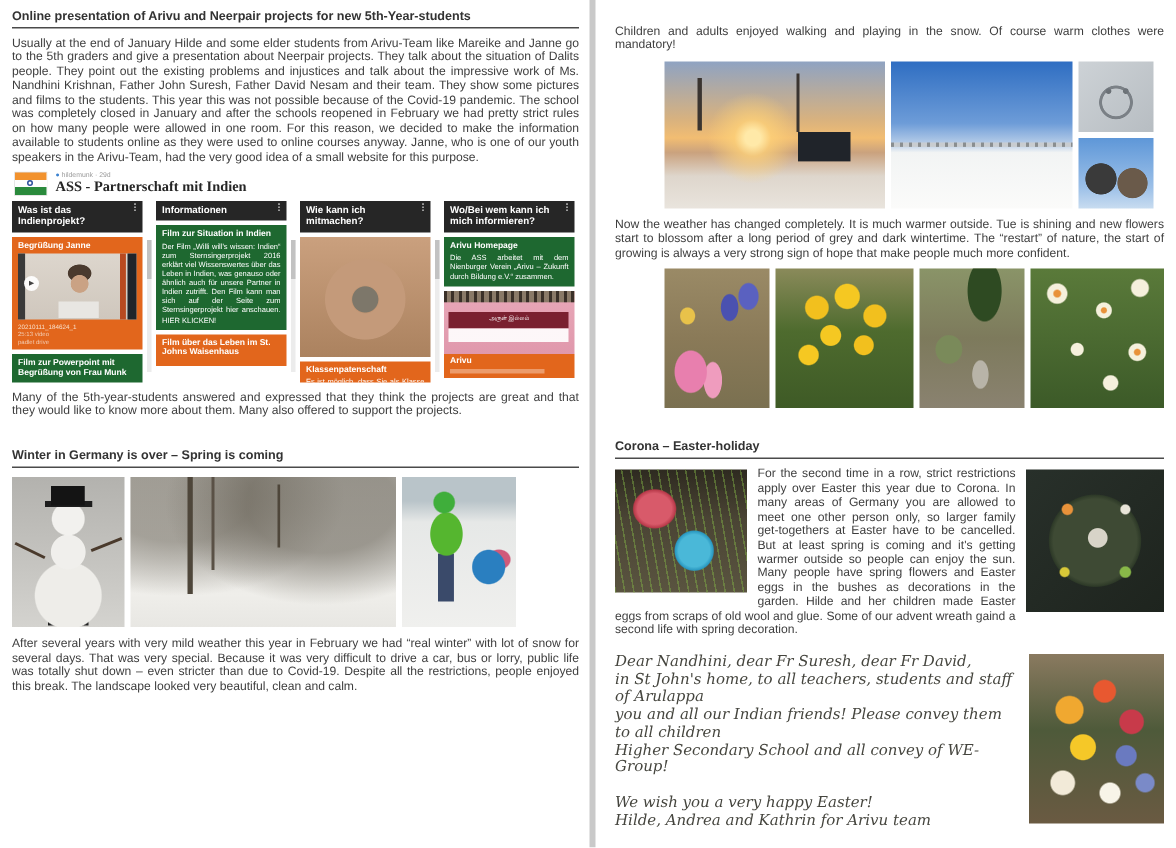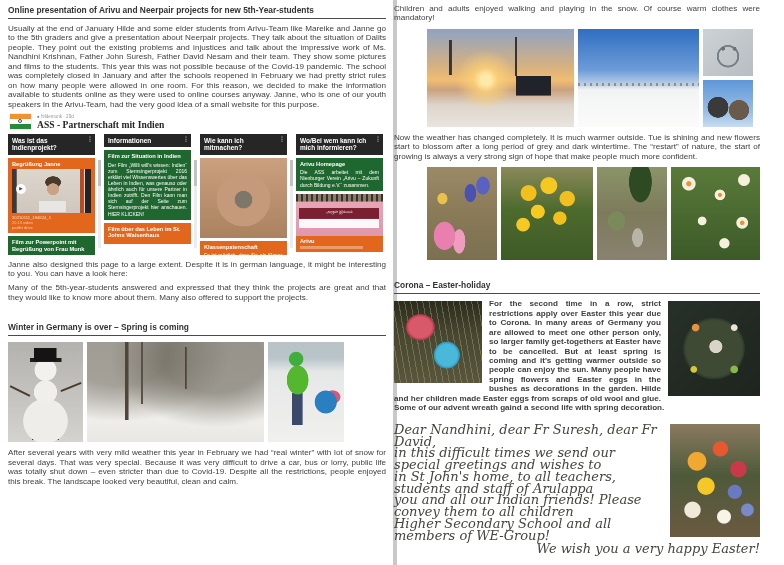--- a/index.html
+++ b/index.html
@@ -1,31 +1,31 @@
 <!DOCTYPE html>
 <html><head>
 <meta charset="utf-8">
 <style>
   html,body{margin:0;padding:0;}
   #screen{position:relative;width:784px;height:565px;background:#ffffff;overflow:hidden;
           font-family:"Liberation Sans",sans-serif;color:#3e3e3e;}
   .page{position:absolute;top:0;}
   .page-left{left:8px;width:378px;padding-top:5px;}
-  .page-right{left:394px;width:366px;padding-top:4px;}
+  .page-right{left:410px;width:366px;padding-top:16px;}
   .divider{position:absolute;left:393px;top:0;width:4px;height:565px;background:#c9c9c9;}
 
   .doc-h{font-size:8.4px;font-weight:bold;color:#333;margin:0;padding:0 0 3px 0;
          border-bottom:1.6px solid #4a4a4a;}
   .mt{margin-top:20px;}
   .body{font-size:8.1px;line-height:9.45px;text-align:justify;margin:5px 0;color:#3e3e3e;}
   .link{margin:7px 0;}
 
   
   .padlet{margin:3px 0 2px 0;}
-  .padlet-head{display:flex;align-items:flex-start;gap:6px;margin:1px 0 4px 2px;}
+  .padlet-head{display:flex;align-items:flex-end;gap:6px;margin:1px 0 4px 2px;}
   .flag{position:relative;width:21px;height:15px;flex:0 0 auto;
         background:linear-gradient(180deg,#f2922e 0 33%,#fdfdfd 33% 66%,#2a8a3c 66% 100%);
         box-shadow:0 0 0 .5px #ddd;}
   .flag::after{content:"";position:absolute;left:8px;top:5px;width:4px;height:4px;border-radius:50%;
         border:1px solid #2a4d9b;box-sizing:border-box;}
   .padlet-meta{font-size:4.6px;color:#9a9a9a;line-height:5.5px;}
   .meta-dot{color:#3b82d0;font-size:4.6px;}
   .padlet-title{font-family:"Liberation Serif",serif;font-weight:bold;font-size:9.6px;color:#262626;line-height:10px;}
 
   .cols{display:flex;gap:9px;height:121px;overflow:hidden;}
@@ -143,21 +143,21 @@
     radial-gradient(circle at 55% 30%,#e8923a 0 2%,rgba(0,0,0,0) 3%),
     radial-gradient(circle at 80% 60%,#e8923a 0 2%,rgba(0,0,0,0) 3%),
     radial-gradient(circle at 20% 18%,#f5f0dc 0 6%,rgba(0,0,0,0) 7%),
     radial-gradient(circle at 55% 30%,#f5f0dc 0 6%,rgba(0,0,0,0) 7%),
     radial-gradient(circle at 82% 14%,#f5f0dc 0 5%,rgba(0,0,0,0) 6%),
     radial-gradient(circle at 80% 60%,#f5f0dc 0 6%,rgba(0,0,0,0) 7%),
     radial-gradient(circle at 35% 58%,#f5f0dc 0 5%,rgba(0,0,0,0) 6%),
     radial-gradient(circle at 60% 82%,#f5f0dc 0 5%,rgba(0,0,0,0) 6%),
     linear-gradient(180deg,#5a7a3a,#3c5a28);}
 
-  .easter-wrap{margin-top:5px;font-weight:bold;}
+  .easter-wrap{margin-top:5px;}
   .easter-wrap::after{content:"";display:block;clear:both;}
   .ph-eggs{float:left;width:88px;height:82px;margin:2px 7px 2px 0;background:
     radial-gradient(ellipse at 30% 32%,#d85a6a 0 13%,#b83a4a 16%,rgba(0,0,0,0) 17%),
     radial-gradient(ellipse at 60% 66%,#4ab8d8 0 14%,#2a98c0 17%,rgba(0,0,0,0) 18%),
     repeating-linear-gradient(80deg,rgba(130,180,70,.45) 0 1px,rgba(0,0,0,0) 1px 6px),
     linear-gradient(180deg,#2e2a20 0%,#4a4434 40%,#5a5440 100%);}
   .ph-wreath{float:right;width:92px;height:95px;margin:2px 0 2px 7px;background:
     radial-gradient(circle at 52% 48%,#d8d4c8 0 9%,rgba(0,0,0,0) 10%),
     radial-gradient(circle at 30% 28%,#e8923a 0 3.5%,rgba(0,0,0,0) 4.5%),
     radial-gradient(circle at 72% 72%,#88b848 0 3.5%,rgba(0,0,0,0) 4.5%),
@@ -171,22 +171,22 @@
   .ph-basket{float:right;width:90px;height:113px;margin:0 0 2px 8px;background:
     radial-gradient(circle at 30% 33%,#f0a830 0 9%,rgba(0,0,0,0) 10%),
     radial-gradient(circle at 56% 22%,#e85830 0 7%,rgba(0,0,0,0) 8%),
     radial-gradient(circle at 76% 40%,#c83a4a 0 8%,rgba(0,0,0,0) 9%),
     radial-gradient(circle at 40% 55%,#f5c828 0 10%,rgba(0,0,0,0) 11%),
     radial-gradient(circle at 72% 60%,#6a7ac0 0 7%,rgba(0,0,0,0) 8%),
     radial-gradient(circle at 25% 76%,#f2ead8 0 7%,rgba(0,0,0,0) 8%),
     radial-gradient(circle at 60% 82%,#f8f4e8 0 6%,rgba(0,0,0,0) 7%),
     radial-gradient(circle at 86% 76%,#7a8ac8 0 5%,rgba(0,0,0,0) 6%),
     linear-gradient(180deg,#8a7a60 0%,#4e5a3a 45%,#6a5a42 100%);}
-  .letter{font-family:"DejaVu Serif",serif;font-style:italic;font-size:13px;line-height:11.8px;color:#45453e;}
-  .letter-close{margin-top:1px;text-align:right;}
+  .letter{font-family:"DejaVu Serif",serif;font-style:italic;font-size:10px;line-height:11.8px;color:#45453e;}
+  .letter-close{margin-top:12px;}
 </style>
 </head>
 <body>
 
 <div id="screen">
 
   <div class="page page-left">
     <div class="doc-h">Online presentation of Arivu and Neerpair projects for new 5th-Year-students</div>
     <p class="body">Usually at the end of January Hilde and some elder students from Arivu-Team like Mareike and Janne go to the 5th graders and give a presentation about Neerpair projects. They talk about the situation of Dalits people. They point out the existing problems and injustices and talk about the impressive work of Ms. Nandhini Krishnan, Father John Suresh, Father David Nesam and their team. They show some pictures and films to the students. This year this was not possible because of the Covid-19 pandemic. The school was completely closed in January and after the schools reopened in February we had pretty strict rules on how many people were allowed in one room. For this reason, we decided to make the information available to students online as they were used to online courses anyway. Janne, who is one of our youth speakers in the Arivu-Team, had the very good idea of a small website for this purpose.</p>
 
@@ -255,21 +255,20 @@
               <div class="card-title">Arivu</div>
               <div class="temple-sub"></div>
             </div>
           </div>
 
         </div>
 
       </div>
     </div>
 
-    <p class="body">Janne also designed this page to a large extent. Despite it is in german language, it might be interesting to you. You can have a look here:</p>
     <p class="body">Many of the 5th-year-students answered and expressed that they think the projects are great and that they would like to know more about them. Many also offered to support the projects.</p>
 
     <div class="doc-h mt">Winter in Germany is over – Spring is coming</div>
     <div class="row">
       <div class="ph ph-snowman"></div>
       <div class="ph ph-forest"></div>
       <div class="ph ph-sled"></div>
     </div>
     <p class="body">After several years with very mild weather this year in February we had “real winter” with lot of snow for several days. That was very special. Because it was very difficult to drive a car, bus or lorry, public life was totally shut down – even stricter than due to Covid-19. Despite all the restrictions, people enjoyed this break. The landscape looked very beautiful, clean and calm.</p>
   </div>
@@ -302,24 +301,24 @@
     <div class="easter-wrap">
       <div class="ph ph-eggs"></div>
       <div class="ph ph-wreath"></div>
       <p class="body" style="margin:2px 0;">For the second time in a row, strict restrictions apply over Easter this year due to Corona. In many areas of Germany you are allowed to meet one other person only, so larger family get-togethers at Easter have to be cancelled. But at least spring is coming and it's getting warmer outside so people can enjoy the sun. Many people have spring flowers and Easter eggs in the bushes as decorations in the garden. Hilde and her children made Easter eggs from scraps of old wool and glue. Some of our advent wreath gaind a second life with spring decoration.</p>
     </div>
 
     <div class="letter-wrap">
       <div class="ph ph-basket"></div>
       <div class="letter">
         <div>Dear Nandhini, dear Fr Suresh, dear Fr David,</div>
-        <div>in this difficult times we send our special greetings and wishes to</div>
         <div>in St John's home, to all teachers, students and staff of Arulappa</div>
         <div>you and all our Indian friends! Please convey them to all children</div>
-        <div>Higher Secondary School and all members of WE-Group!</div>
+        <div>Higher Secondary School and all convey of WE-Group!</div>
         <div class="letter-close">
           <div>We wish you a very happy Easter!</div>
+          <div>Hilde, Andrea and Kathrin for Arivu team</div>
         </div>
       </div>
     </div>
   </div>
 
 </div>
 
 </body></html>

